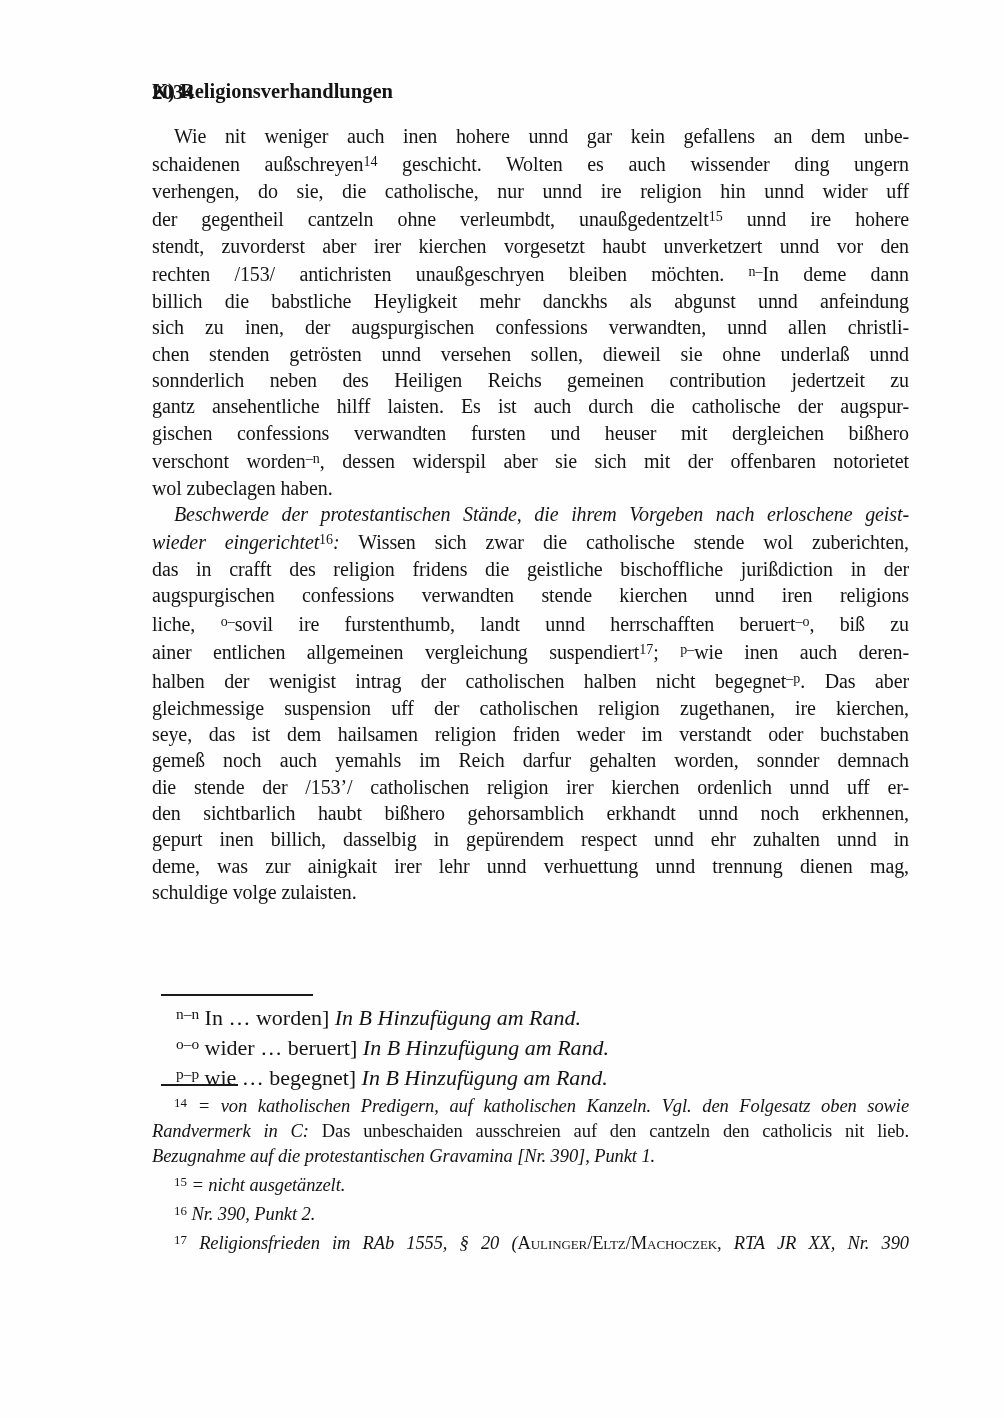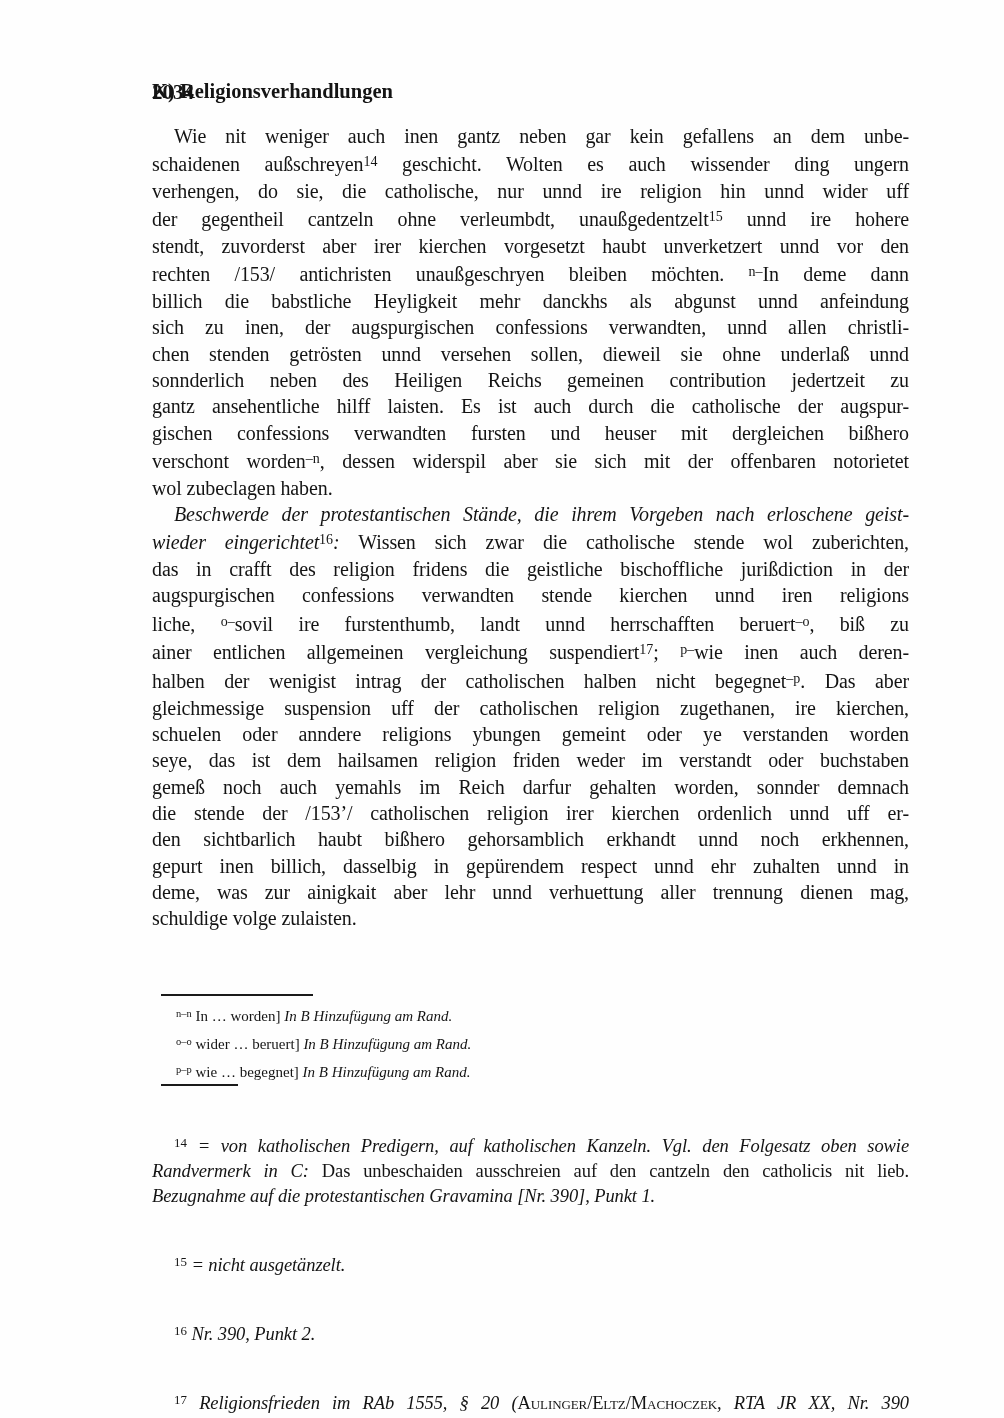--- a/index.html
+++ b/index.html
@@ -27,47 +27,47 @@
   .sup { font-size: 0.7em; vertical-align: 0.38em; letter-spacing: 0; }
   .i   { font-style: italic; }
   .sc  { font-variant: small-caps; }
 
   .rule-apparatus {
     position: absolute; left: 161px; top: 994px; width: 152px; height: 0;
     border-top: 2px solid #1a1a1a;
   }
   .critical-apparatus {
     position: absolute; left: 152px; top: 1001px; width: 757px;
-    font-size: 15px; line-height: 26px;
+    font-size: 22px; line-height: 26px;
   }
   .critical-apparatus .line { text-align: left; text-align-last: left; text-indent: 24px; }
 
   .rule-footnotes {
     position: absolute; left: 161px; top: 1084px; width: 77px; height: 0;
     border-top: 2px solid #1a1a1a;
   }
   .footnotes {
     position: absolute; left: 152px; top: 1090px; width: 757px;
     font-size: 18.5px; line-height: 25px; letter-spacing: -0.1px;
   }
-  .footnotes .line.indent { text-indent: 22px; margin-top: 40px; }
+  .footnotes .line.indent { text-indent: 22px; }
 </style>
 </head>
 <body>
 
 <div class="page">
 
   <div class="page-header">
     <span class="page-number">2034</span>
     <span class="running-head">K) Religionsverhandlungen</span>
   </div>
 
   <div class="body-text">
       <div>
-        <div class="line indent"><span>Wie nit weniger auch inen gantz neben gar kein gefallens an dem unbe-</span></div>
+        <div class="line indent"><span>Wie nit weniger auch inen hohere unnd gar kein gefallens an dem unbe-</span></div>
         <div class="line"><span>schaidenen außschreyen</span><span class="sup">14</span><span> geschicht. Wolten es auch wissender ding ungern</span></div>
         <div class="line"><span>verhengen, do sie, die catholische, nur unnd ire religion hin unnd wider uff</span></div>
         <div class="line"><span>der gegentheil cantzeln ohne verleumbdt, unaußgedentzelt</span><span class="sup">15</span><span> unnd ire hohere</span></div>
         <div class="line"><span>stendt, zuvorderst aber irer kierchen vorgesetzt haubt unverketzert unnd vor den</span></div>
         <div class="line"><span>rechten /153/ antichristen unaußgeschryen bleiben möchten. </span><span class="sup">n–</span><span>In deme dann</span></div>
         <div class="line"><span>billich die babstliche Heyligkeit mehr danckhs als abgunst unnd anfeindung</span></div>
         <div class="line"><span>sich zu inen, der augspurgischen confessions verwandten, unnd allen christli-</span></div>
         <div class="line"><span>chen stenden getrösten unnd versehen sollen, dieweil sie ohne underlaß unnd</span></div>
         <div class="line"><span>sonnderlich neben des Heiligen Reichs gemeinen contribution jedertzeit zu</span></div>
         <div class="line"><span>gantz ansehentliche hilff laisten. Es ist auch durch die catholische der augspur-</span></div>
@@ -77,27 +77,26 @@
       </div>
       <div>
         <div class="line indent"><span class="i">Beschwerde der protestantischen Stände, die ihrem Vorgeben nach erloschene geist-</span></div>
         <div class="line"><span class="i">wieder eingerichtet</span><span class="sup">16</span><span class="i">:</span><span> Wissen sich zwar die catholische stende wol zuberichten,</span></div>
         <div class="line"><span>das in crafft des religion fridens die geistliche bischoffliche jurißdiction in der</span></div>
         <div class="line"><span>augspurgischen confessions verwandten stende kierchen unnd iren religions</span></div>
         <div class="line"><span>liche, </span><span class="sup">o–</span><span>sovil ire furstenthumb, landt unnd herrschafften beruert</span><span class="sup">–o</span><span>, biß zu</span></div>
         <div class="line"><span>ainer entlichen allgemeinen vergleichung suspendiert</span><span class="sup">17</span><span>; </span><span class="sup">p–</span><span>wie inen auch deren-</span></div>
         <div class="line"><span>halben der wenigist intrag der catholischen halben nicht begegnet</span><span class="sup">–p</span><span>. Das aber</span></div>
         <div class="line"><span>gleichmessige suspension uff der catholischen religion zugethanen, ire kierchen,</span></div>
-        <div class="line"><span>schuelen oder anndere religions ybungen gemeint oder ye verstanden worden</span></div>
         <div class="line"><span>seye, das ist dem hailsamen religion friden weder im verstandt oder buchstaben</span></div>
         <div class="line"><span>gemeß noch auch yemahls im Reich darfur gehalten worden, sonnder demnach</span></div>
         <div class="line"><span>die stende der /153’/ catholischen religion irer kierchen ordenlich unnd uff er-</span></div>
         <div class="line"><span>den sichtbarlich haubt bißhero gehorsamblich erkhandt unnd noch erkhennen,</span></div>
         <div class="line"><span>gepurt inen billich, dasselbig in gepürendem respect unnd ehr zuhalten unnd in</span></div>
-        <div class="line"><span>deme, was zur ainigkait aber lehr unnd verhuettung aller trennung dienen mag,</span></div>
+        <div class="line"><span>deme, was zur ainigkait irer lehr unnd verhuettung unnd trennung dienen mag,</span></div>
         <div class="line final"><span>schuldige volge zulaisten.</span></div>
       </div>
     </div>
 
   <div class="rule-apparatus"></div>
   <div class="critical-apparatus">
       <div>
         <div class="line final"><span class="sup">n–n</span><span> In … worden] </span><span class="i">In B Hinzufügung am Rand.</span></div>
         <div class="line final"><span class="sup">o–o</span><span> wider … beruert] </span><span class="i">In B Hinzufügung am Rand.</span></div>
         <div class="line final"><span class="sup">p–p</span><span> wie … begegnet] </span><span class="i">In B Hinzufügung am Rand.</span></div>

